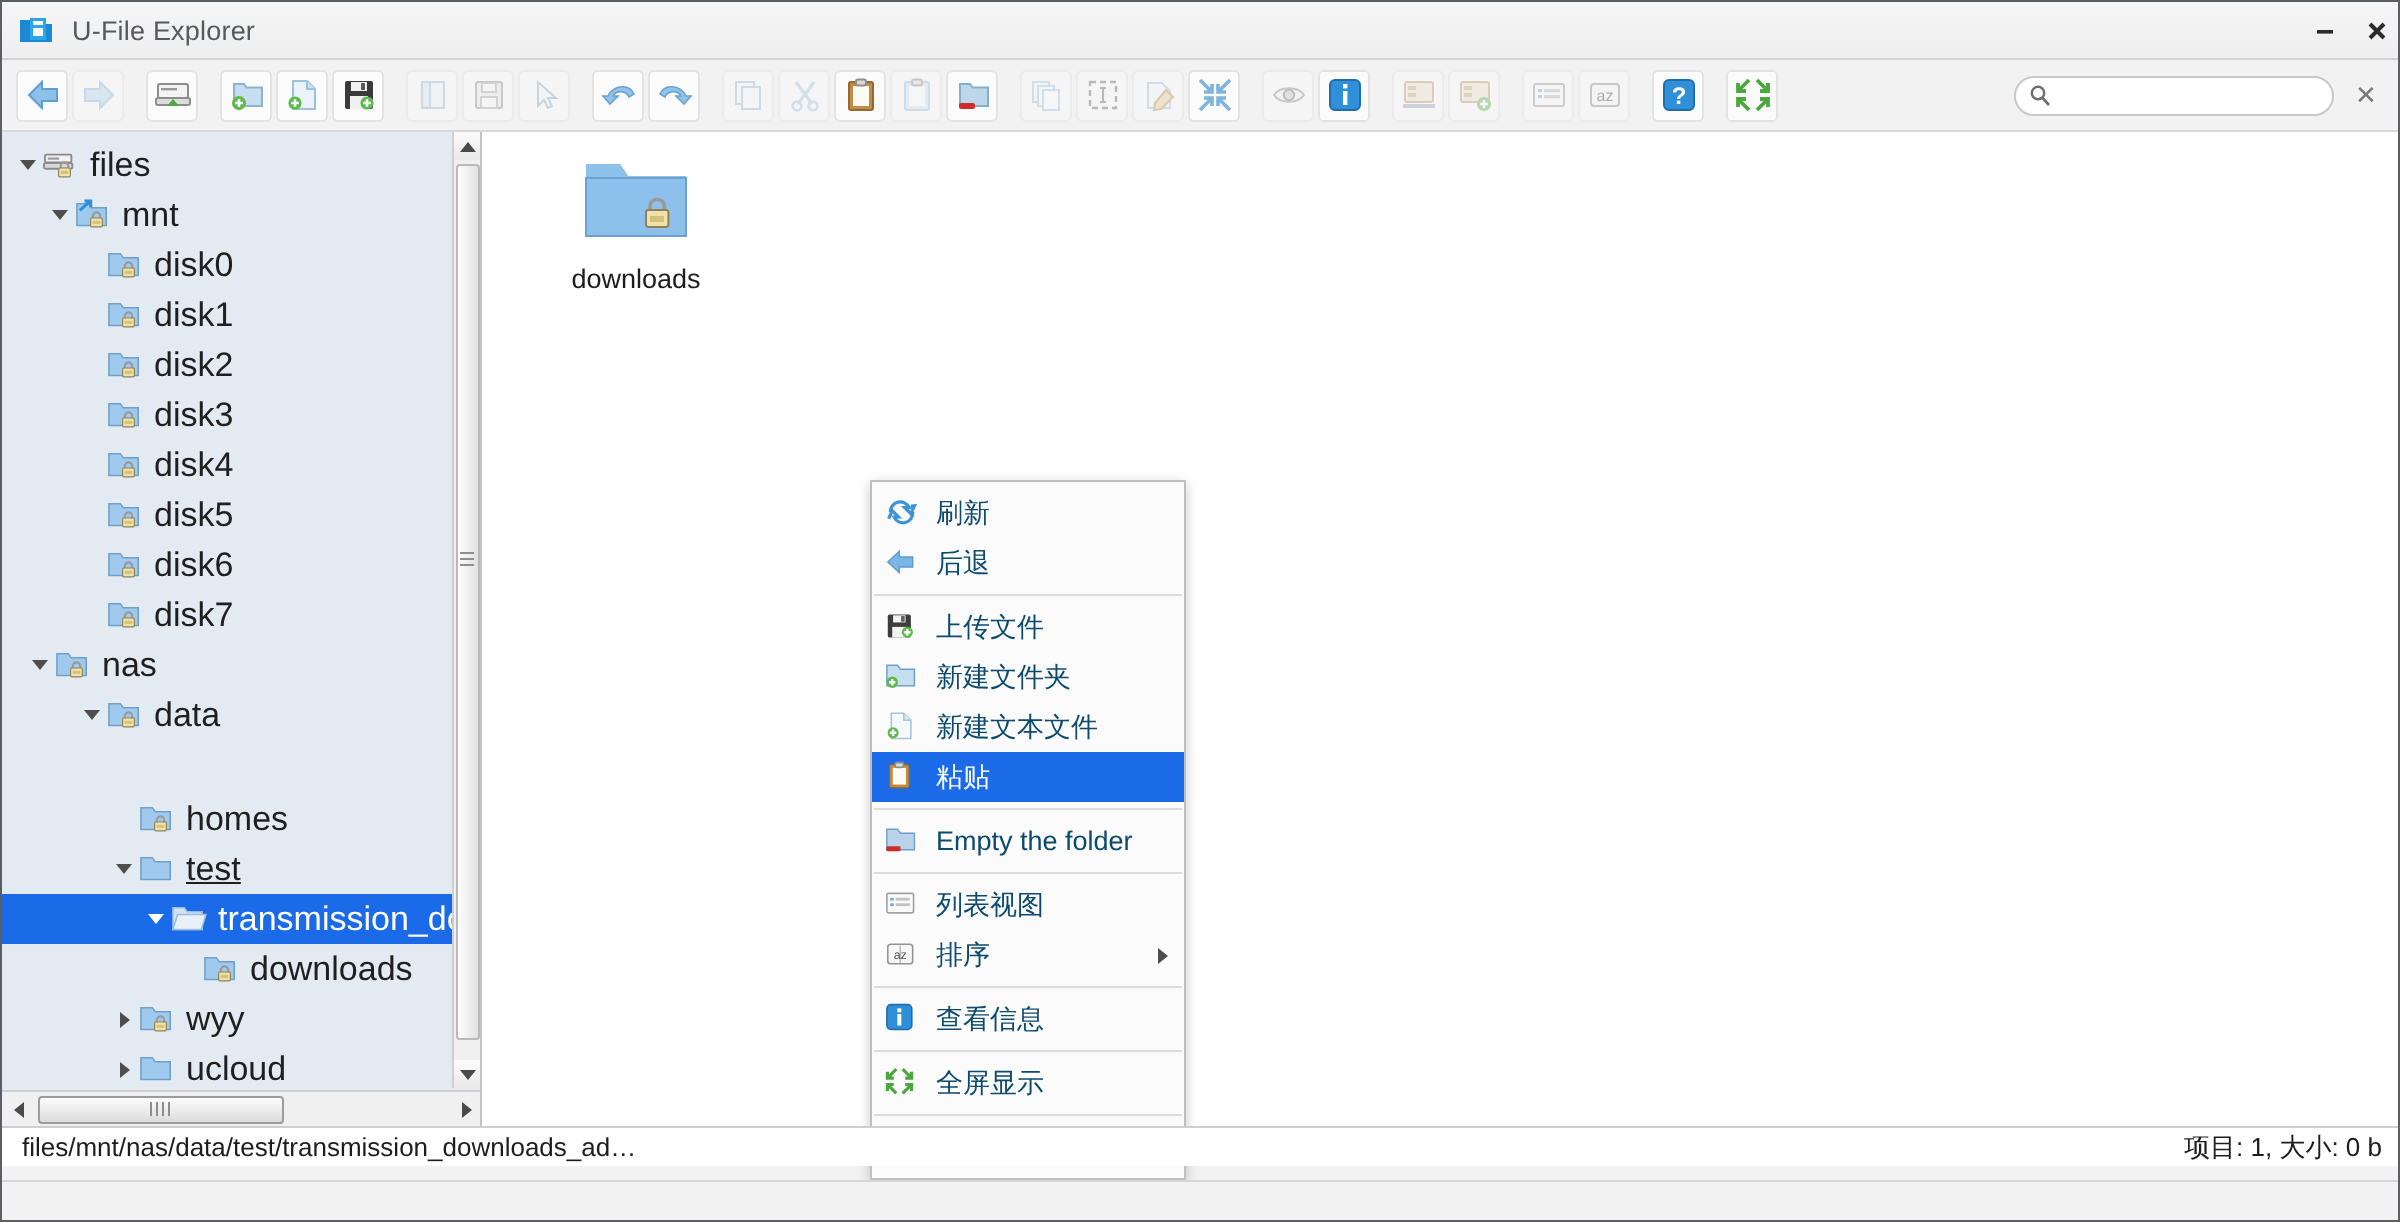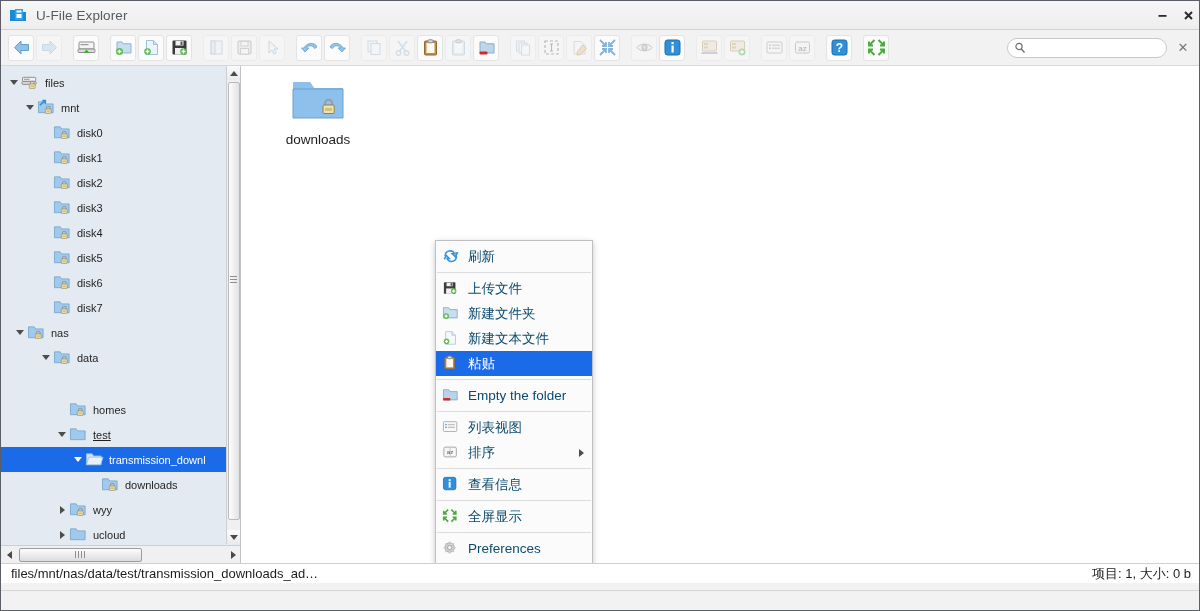--- a/index.html
+++ b/index.html
@@ -83,21 +83,21 @@
     background: #e4eaf1;
     border-right: 1px solid #c3c3c3;
     overflow: hidden;
   }
   .tree-scrollarea {
     position: absolute; left: 0; top: 0; width: 226px; height: 478px; overflow: hidden;
   }
   .tree { padding-top: 4px; }
   .trow {
     height: 25px; display: flex; align-items: center;
-    font-size: 11px; color: #1f1f1f; white-space: nowrap;
+    font-size: 17px; color: #1f1f1f; white-space: nowrap;
     padding-left: 6px;
   }
   .trow.sel { background: #1b6ae8; color: #ffffff; }
   .twist {
     width: 14px; min-width: 14px; height: 25px; display: flex;
     align-items: center; justify-content: center;
   }
   .twist i {
     display: block; width: 0; height: 0;
     border-left: 4.5px solid transparent; border-right: 4.5px solid transparent;
@@ -783,20 +783,26 @@
     </div>
 
     <div class="ctxmenu" id="ctx-root">
         <div class="mitem">
           <div class="micon"><svg width="18" height="16" viewBox="0 0 20 18">
               <path d="M3.5 9 A5.5 5.5 0 0 1 14 6.5 L11.5 6.5 L15 10 L17 5.5 L14.9 5.8" fill="none" stroke="#3e93d6" stroke-width="1.8"></path>
               <path d="M16 9 A5.5 5.5 0 0 1 5.5 11.8 L8 11.8 L4.5 8.2 L2.5 12.8" fill="none" stroke="#3e93d6" stroke-width="1.8"></path>
             </svg></div>
           <div>刷新</div>
         </div>
+        <div class="mitem">
+          <div class="micon"><svg width="18" height="16" viewBox="0 0 20 18">
+              <path d="M8.5 3 L2 9 L8.5 15 L8.5 11.8 L16 11.8 L16 6.2 L8.5 6.2 Z" fill="#7ab6e6" stroke="#5a9ccd" stroke-width=".8"></path>
+            </svg></div>
+          <div>后退</div>
+        </div>
         <div class="msep"></div>
         <div class="mitem">
           <div class="micon"><svg width="18" height="16" viewBox="0 0 20 18">
               <rect x="2" y="2.5" width="13" height="13" rx="1" fill="#3d3d3d"></rect>
               <rect x="5" y="3" width="7" height="4" fill="#f2f2f2"></rect>
               <rect x="9.5" y="3.4" width="2" height="3.2" fill="#606060"></rect>
               <rect x="4.5" y="9.5" width="8" height="6" fill="#f2f2f2"></rect>
               <circle cx="13" cy="12.5" r="3.1" fill="#5eb94e"></circle>
               <path d="M13 10.7v3.6 M11.2 12.5h3.6" stroke="#fff" stroke-width="1.3"></path>
             </svg></div>

